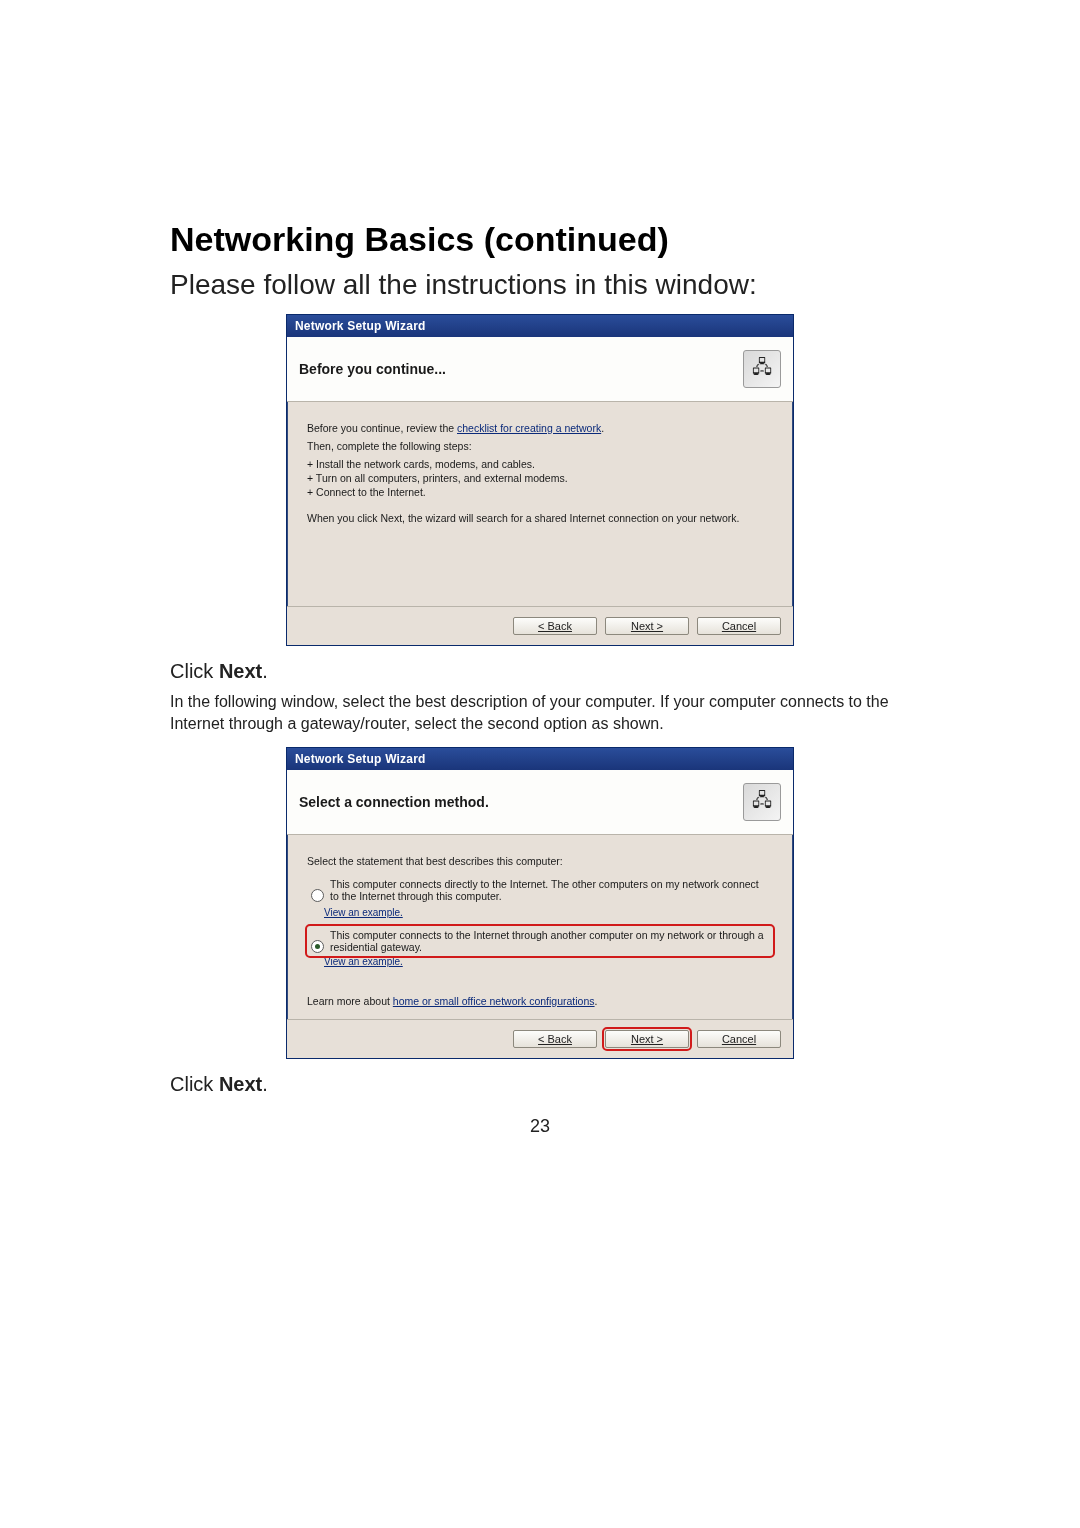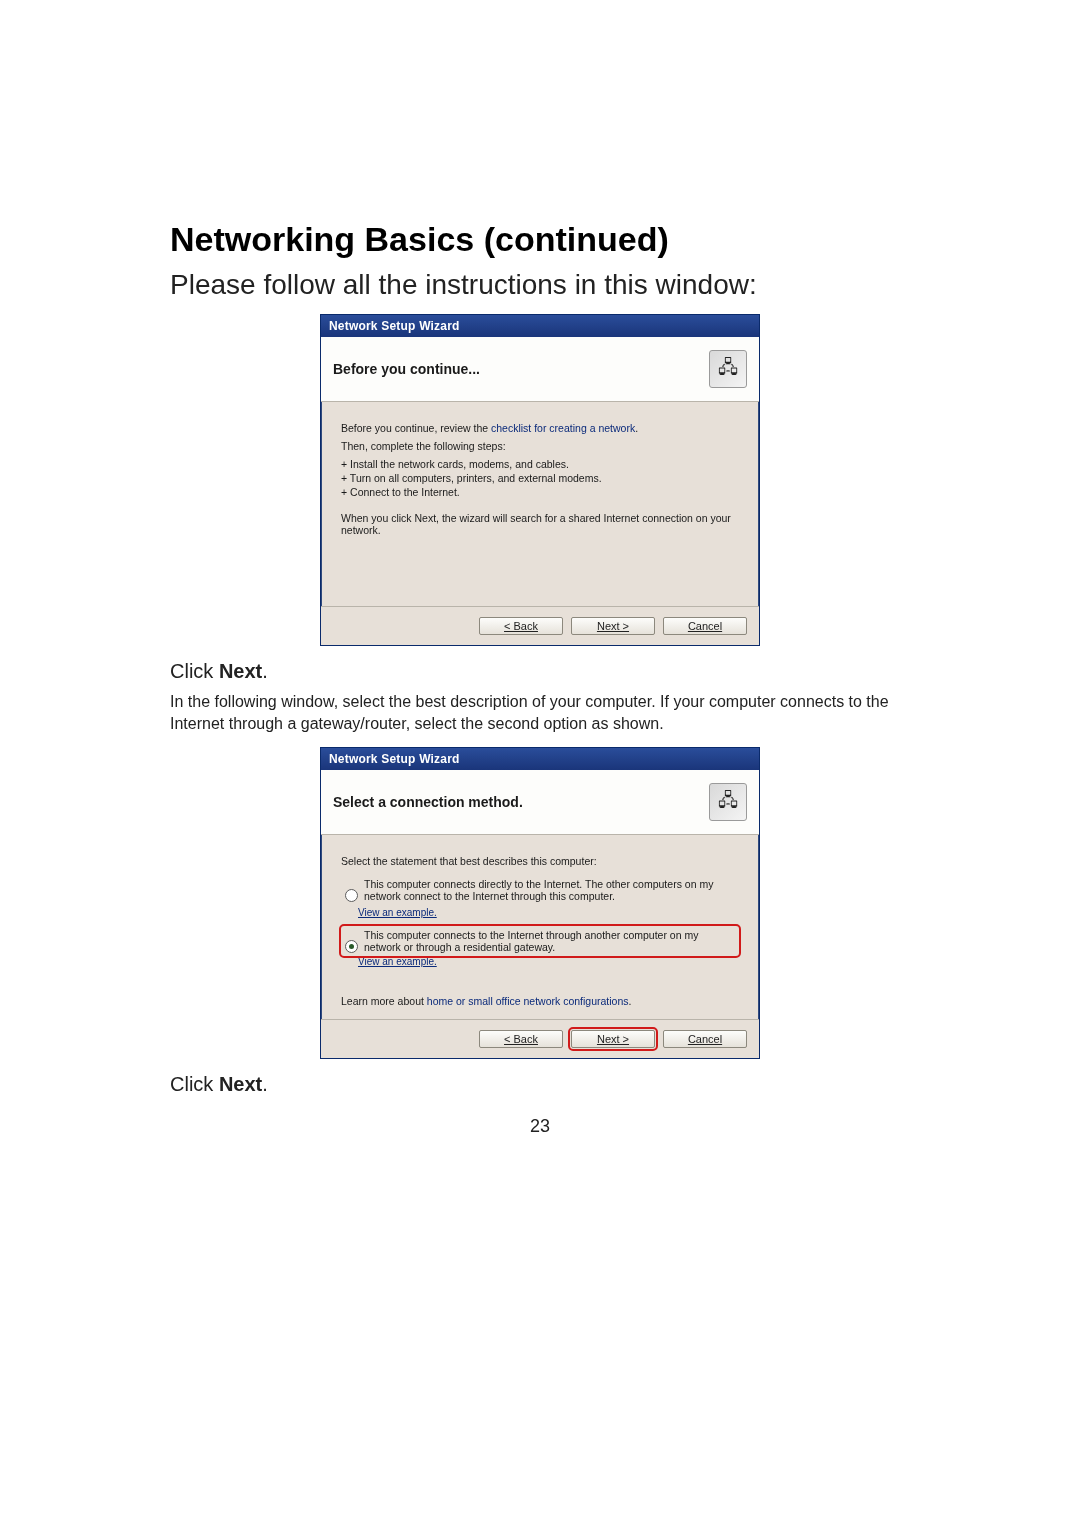--- a/index.html
+++ b/index.html
@@ -31,21 +31,21 @@
   }
   .clicknext {
     font-size: 20px;
     margin: 10px 0 6px 0;
   }
   .clicknext b { font-weight: bold; }
 
   
   .wizard-wrap {
     margin: 13px auto 14px auto;
-    width: 440px;
+    width: 508px;
   }
   .wizard {
     border: 1px solid #0a2a6b;
     background: #e7e0d8;
     filter: blur(0.25px);
     box-shadow: 0 0 0 1px #314a7d inset;
   }
   .titlebar {
     background: linear-gradient(#2a4d9a, #1a357a);
     color: #fff;
@@ -78,20 +78,21 @@
   }
   .content {
     padding: 14px 20px 10px 20px;
     font-size: 10.5px;
     color: #1a1a1a;
     min-height: 180px;
   }
   .content .line { margin: 6px 0; }
   .content a.faux {
     color: #0b2a7a;
+    text-decoration: underline;
     cursor: pointer;
   }
   .btnrow {
     border-top: 1px solid #b9b4aa;
     padding: 10px 12px;
     display: flex;
     justify-content: flex-end;
     gap: 8px;
     background: #e7e0d8;
     text-decoration: underline;

